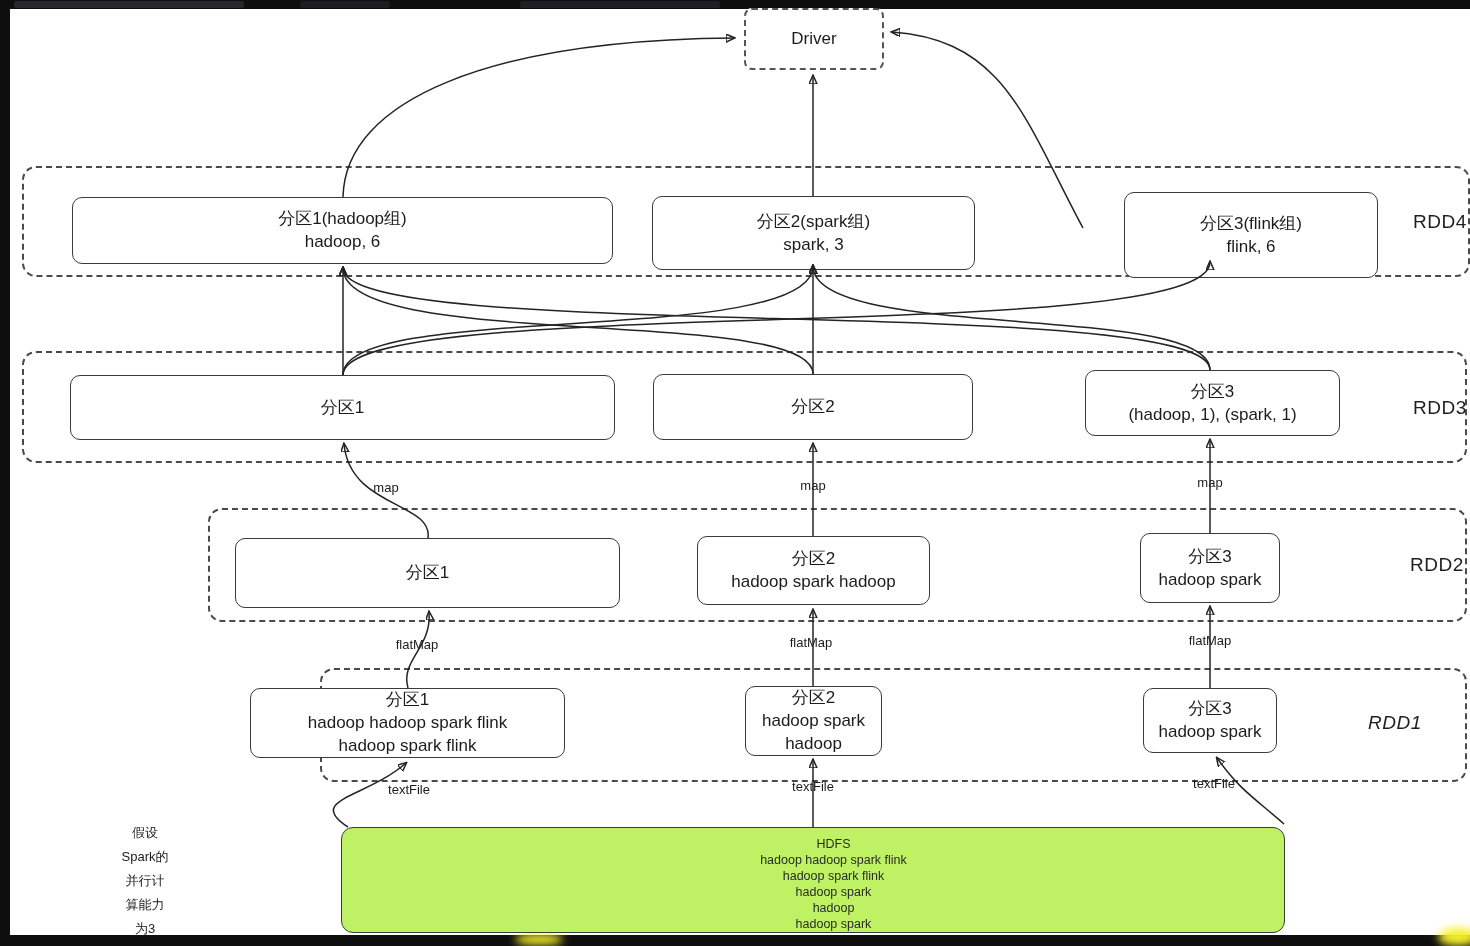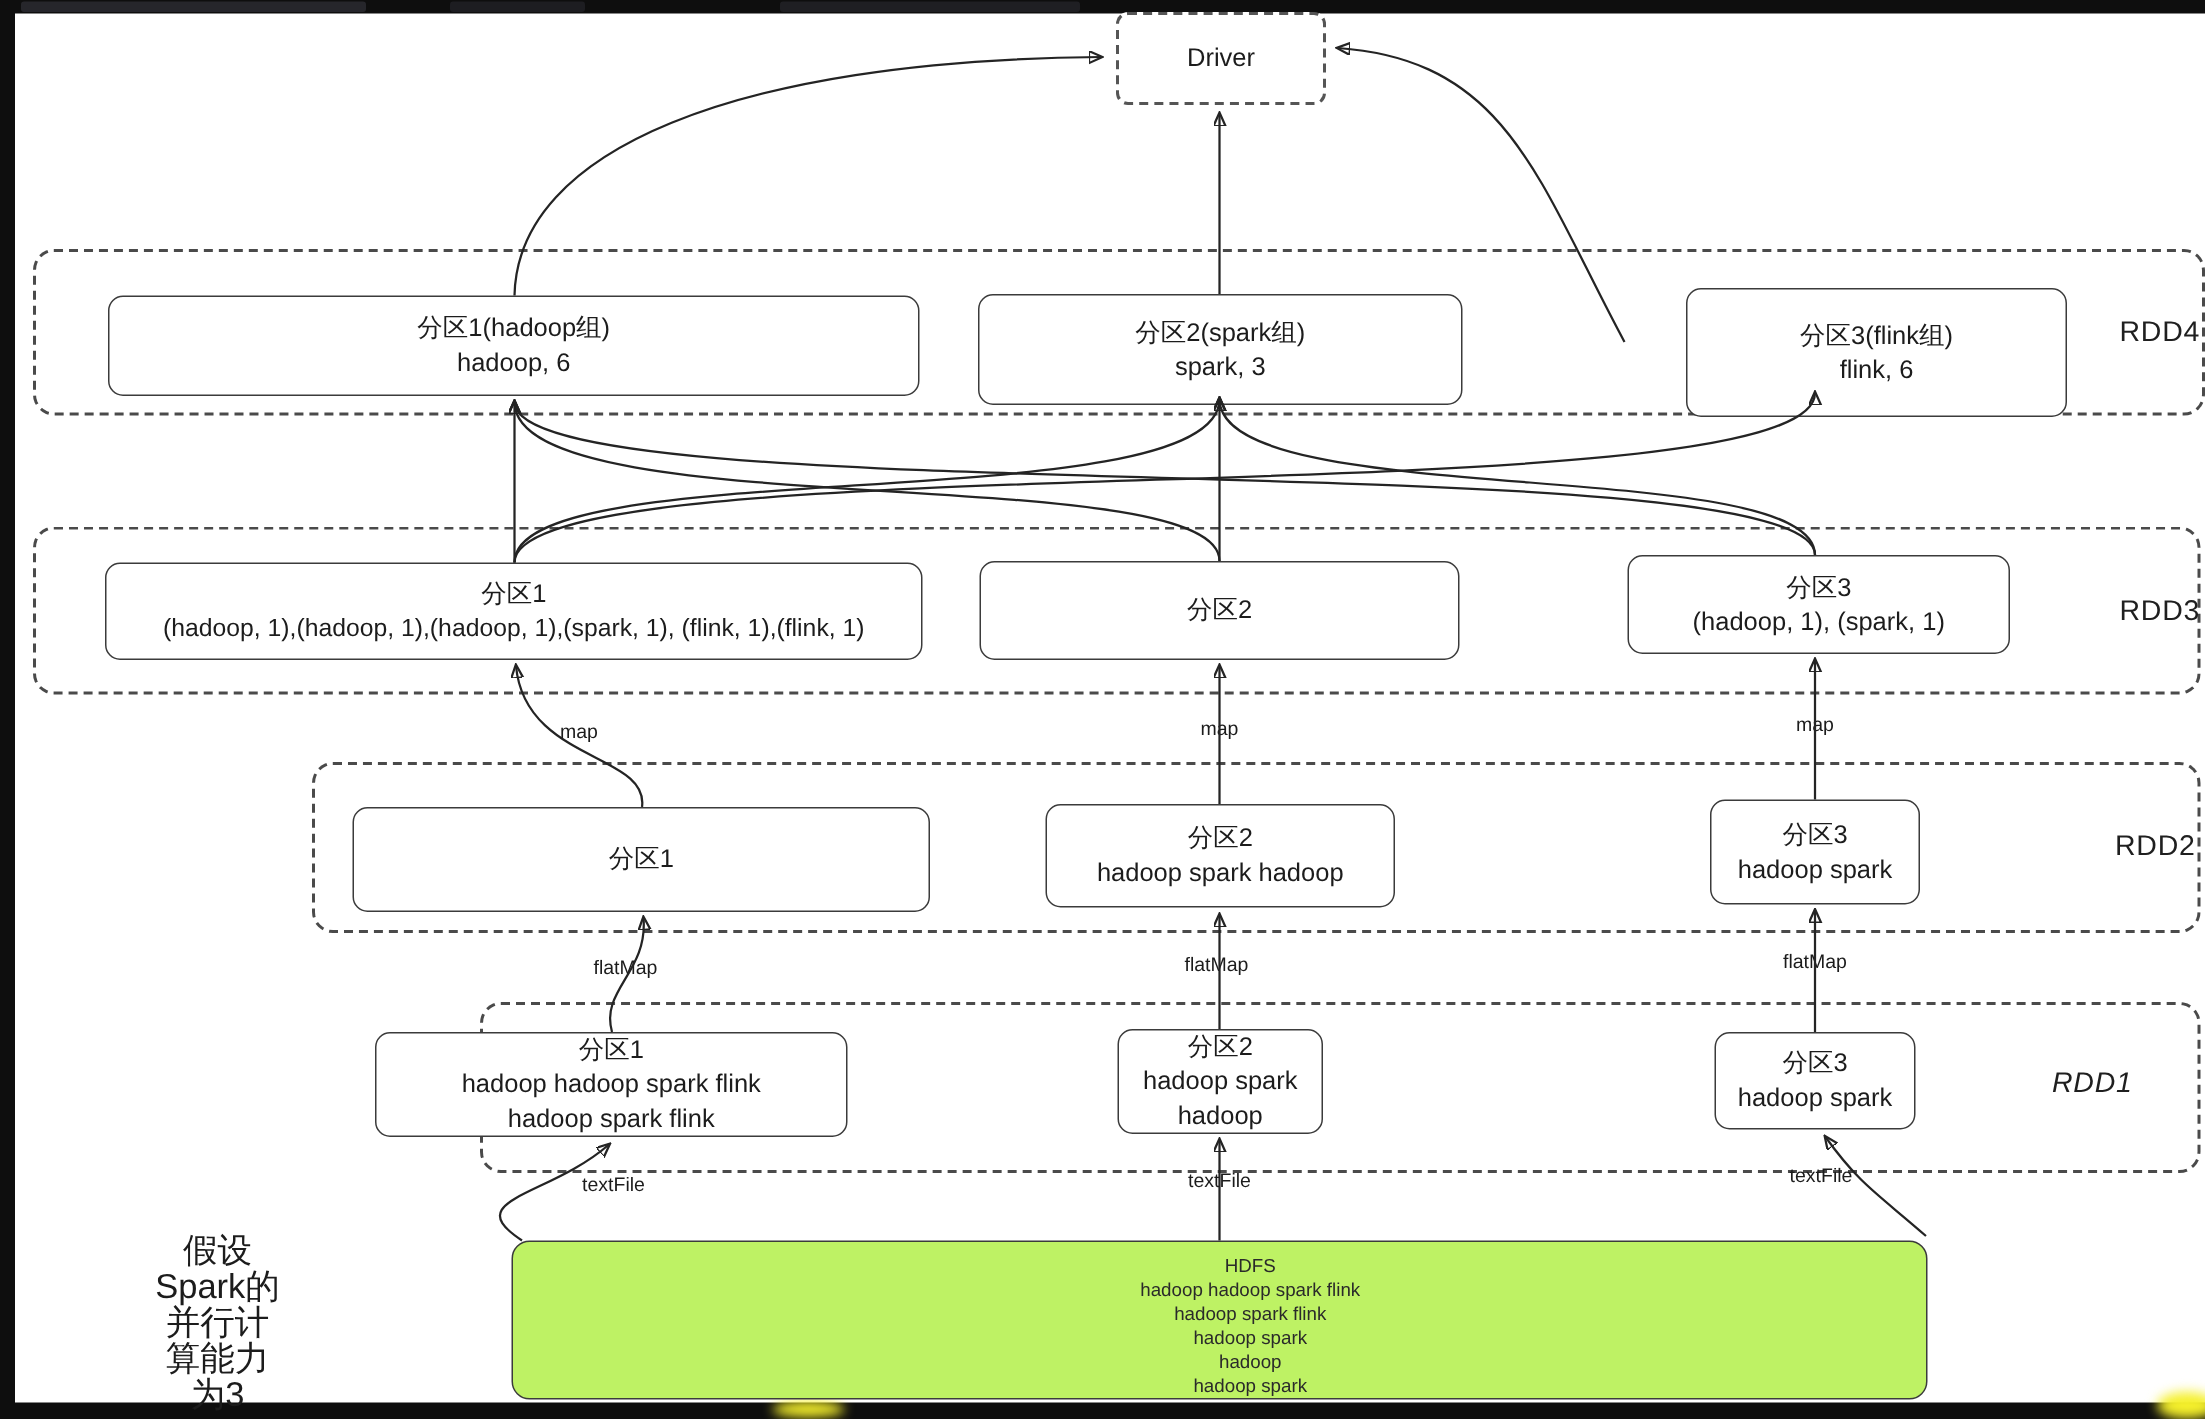--- a/index.html
+++ b/index.html
@@ -32,21 +32,21 @@
   .op-label{
     position:absolute;transform:translateX(-50%);font-size:13px;color:#1c1c1c;white-space:nowrap;
     background:transparent;
   }
   .hdfs{
     position:absolute;border:1.8px solid #3b3b3b;border-radius:12px;background:#bef264;
     display:flex;flex-direction:column;align-items:center;justify-content:flex-start;
     padding-top:8px;font-size:12.5px;line-height:16px;color:#2a2a2a;box-sizing:border-box;padding-left:41px;
   }
   .note{
-    position:absolute;text-align:center;font-size:23px;line-height:24px;color:#1c1c1c;
+    position:absolute;text-align:center;font-size:13px;line-height:24px;color:#1c1c1c;
   }
   svg.arrows{position:absolute;left:0;top:0;pointer-events:none;}
   svg.arrows path{fill:none;stroke:#242424;stroke-width:1.5;}
 </style>
 </head>
 <body>
 
 <div class="bar bar-top">
   <span class="smudge" style="left:14px;width:230px;"></span>
   <span class="smudge" style="left:300px;width:90px;opacity:.35;"></span>
@@ -73,21 +73,20 @@
 </div>
 <div class="node" style="left:1124px;top:192px;width:254px;height:86px;text-align:right;">
   <span>分区3(flink组)</span>
   <span>flink, 6</span>
 </div>
 
 <div class="rdd-container" style="left:22px;top:351px;width:1441px;height:108px;"></div>
 <div class="rdd-label" style="left:1413px;top:397px;">RDD3</div>
 <div class="node" style="left:70px;top:375px;width:545px;height:65px;">
   <span>分区1</span>
-  <span style="font-size:16.5px;">(hadoop, 1),(hadoop, 1),(hadoop, 1),(spark, 1), (flink, 1),(flink, 1)</span>
 </div>
 <div class="node" style="left:653px;top:374px;width:320px;height:66px;">
   <span>分区2</span>
 </div>
 <div class="node" style="left:1085px;top:370px;width:255px;height:66px;">
   <span>分区3</span>
   <span>(hadoop, 1), (spark, 1)</span>
 </div>
 
 <div class="rdd-container" style="left:208px;top:508px;width:1255px;height:110px;"></div>

